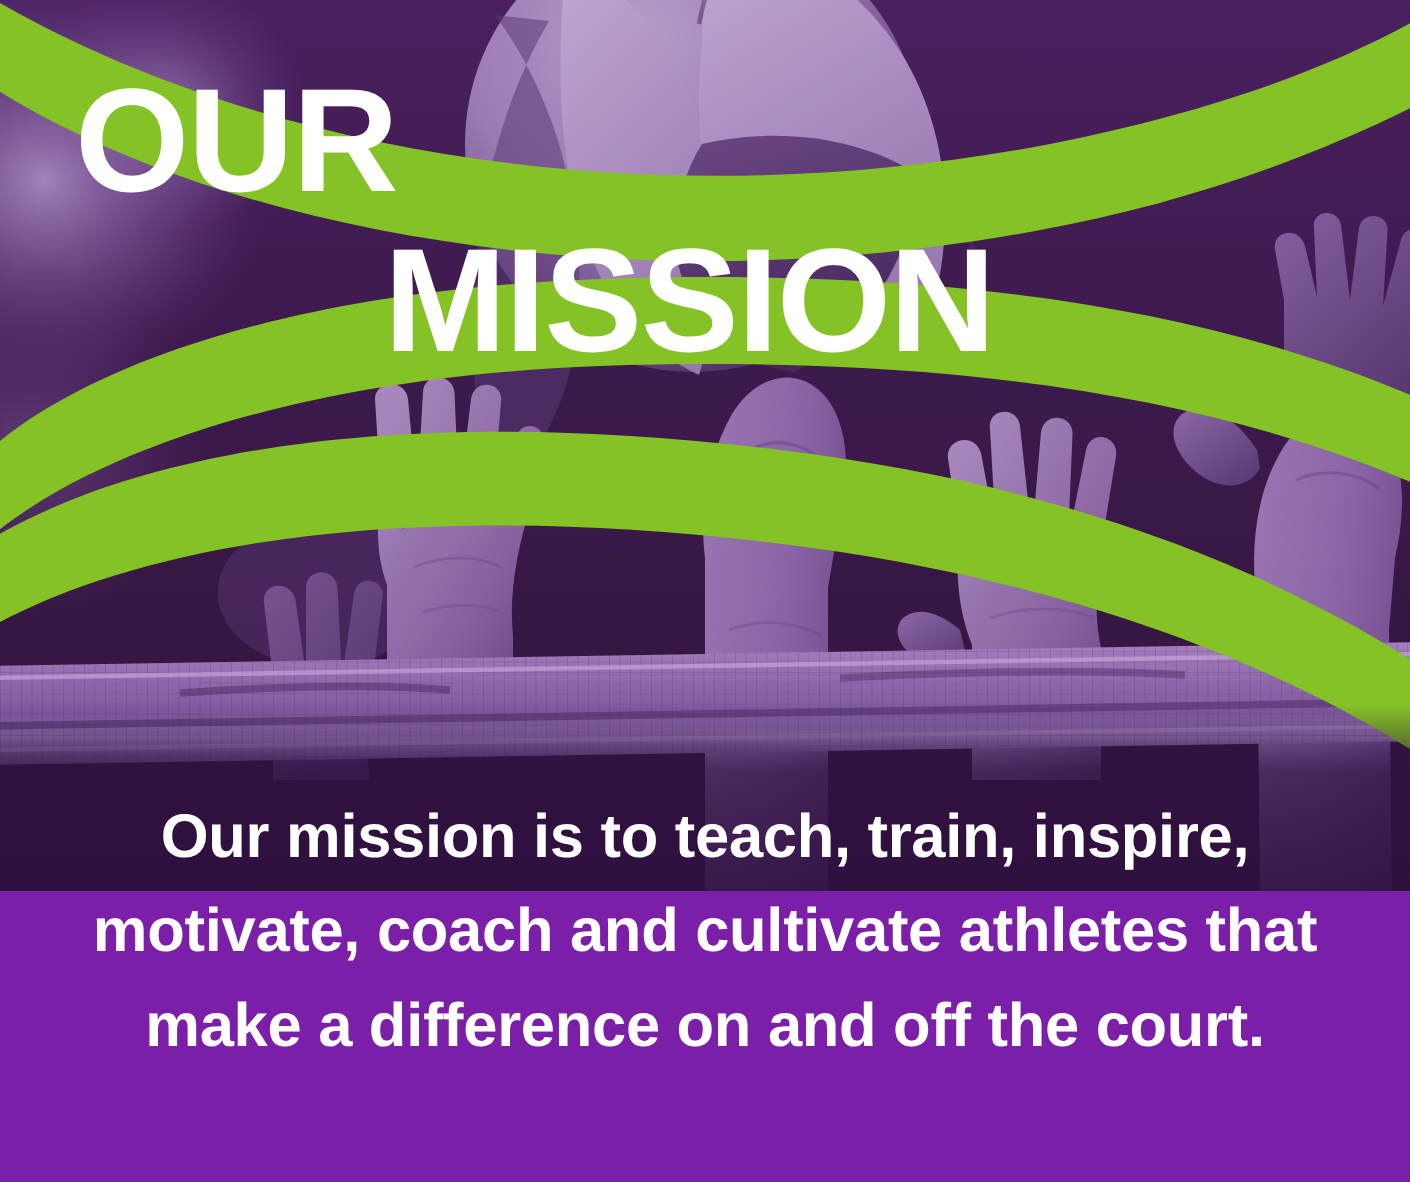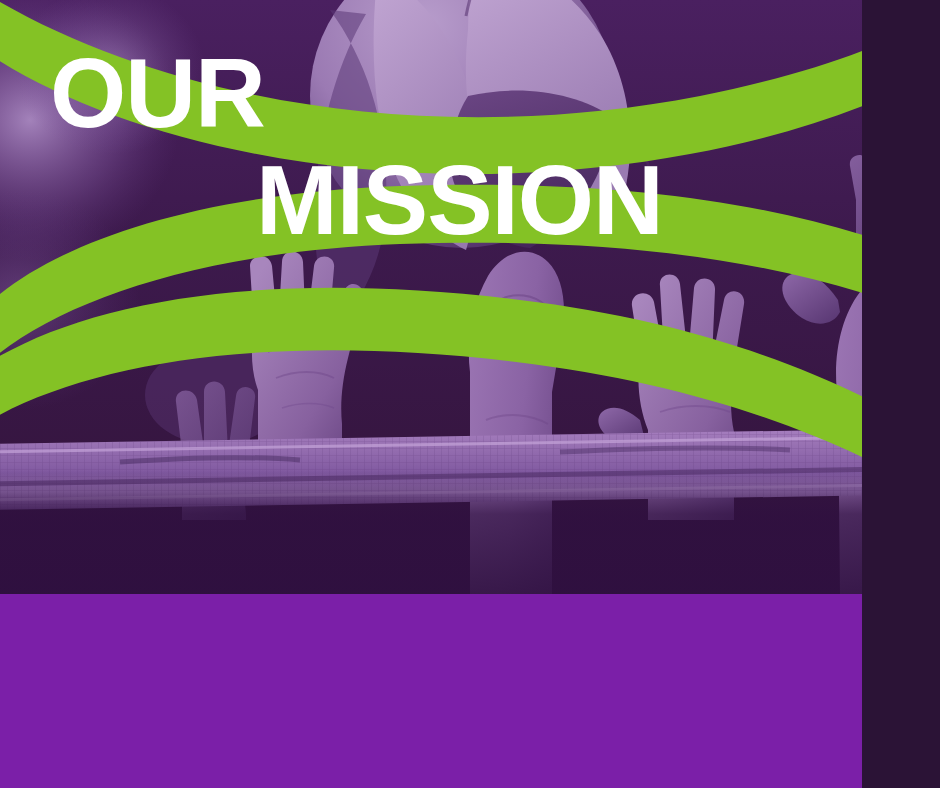--- a/index.html
+++ b/index.html
@@ -3,21 +3,21 @@
 <meta charset="utf-8">
 <title>Our Mission</title>
 <style>
   html, body {
     margin: 0;
     padding: 0;
     background: #2b1336;
   }
   #poster {
     position: relative;
-    width: 862px;
+    width: 940px;
     height: 788px;
     overflow: hidden;
     font-family: "Liberation Sans", sans-serif;
     background: #6d28d9;
     user-select: none;
   }
   #poster-svg {
     position: absolute;
     inset: 0;
     width: 940px;
@@ -267,14 +267,17 @@
       <rect x="0" y="594" width="940" height="194" fill="#7b1fa8"></rect>
 
     </g>
   </svg>
 
   <div class="headline-block">
     <div class="headline-line headline-our">OUR</div>
     <div class="headline-line headline-mission">MISSION</div>
   </div>
 
+  <div class="mission-wrap">
+    <p class="mission-text">Our mission is to teach, train, inspire, motivate, coach and cultivate athletes that make a difference on and off the court.</p>
+  </div>
 
 </div>
 
 </body></html>

